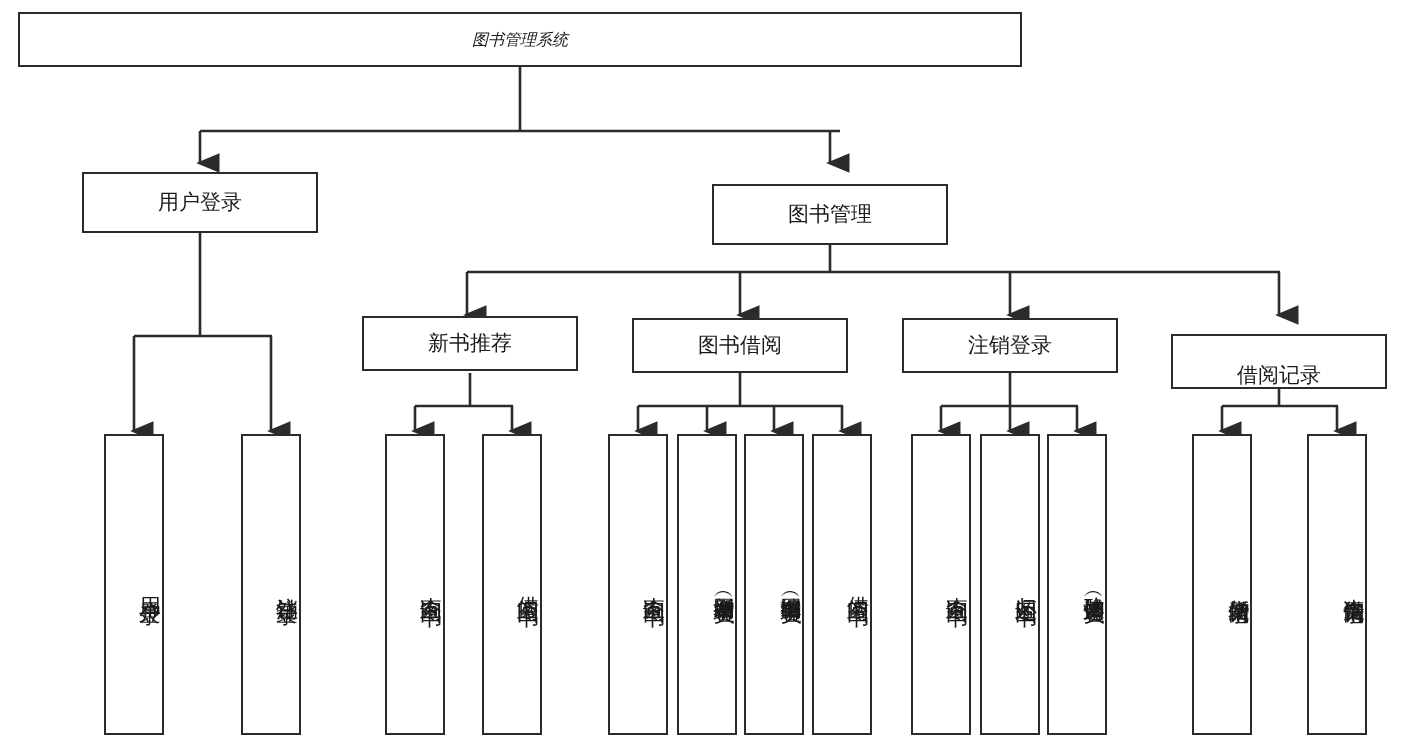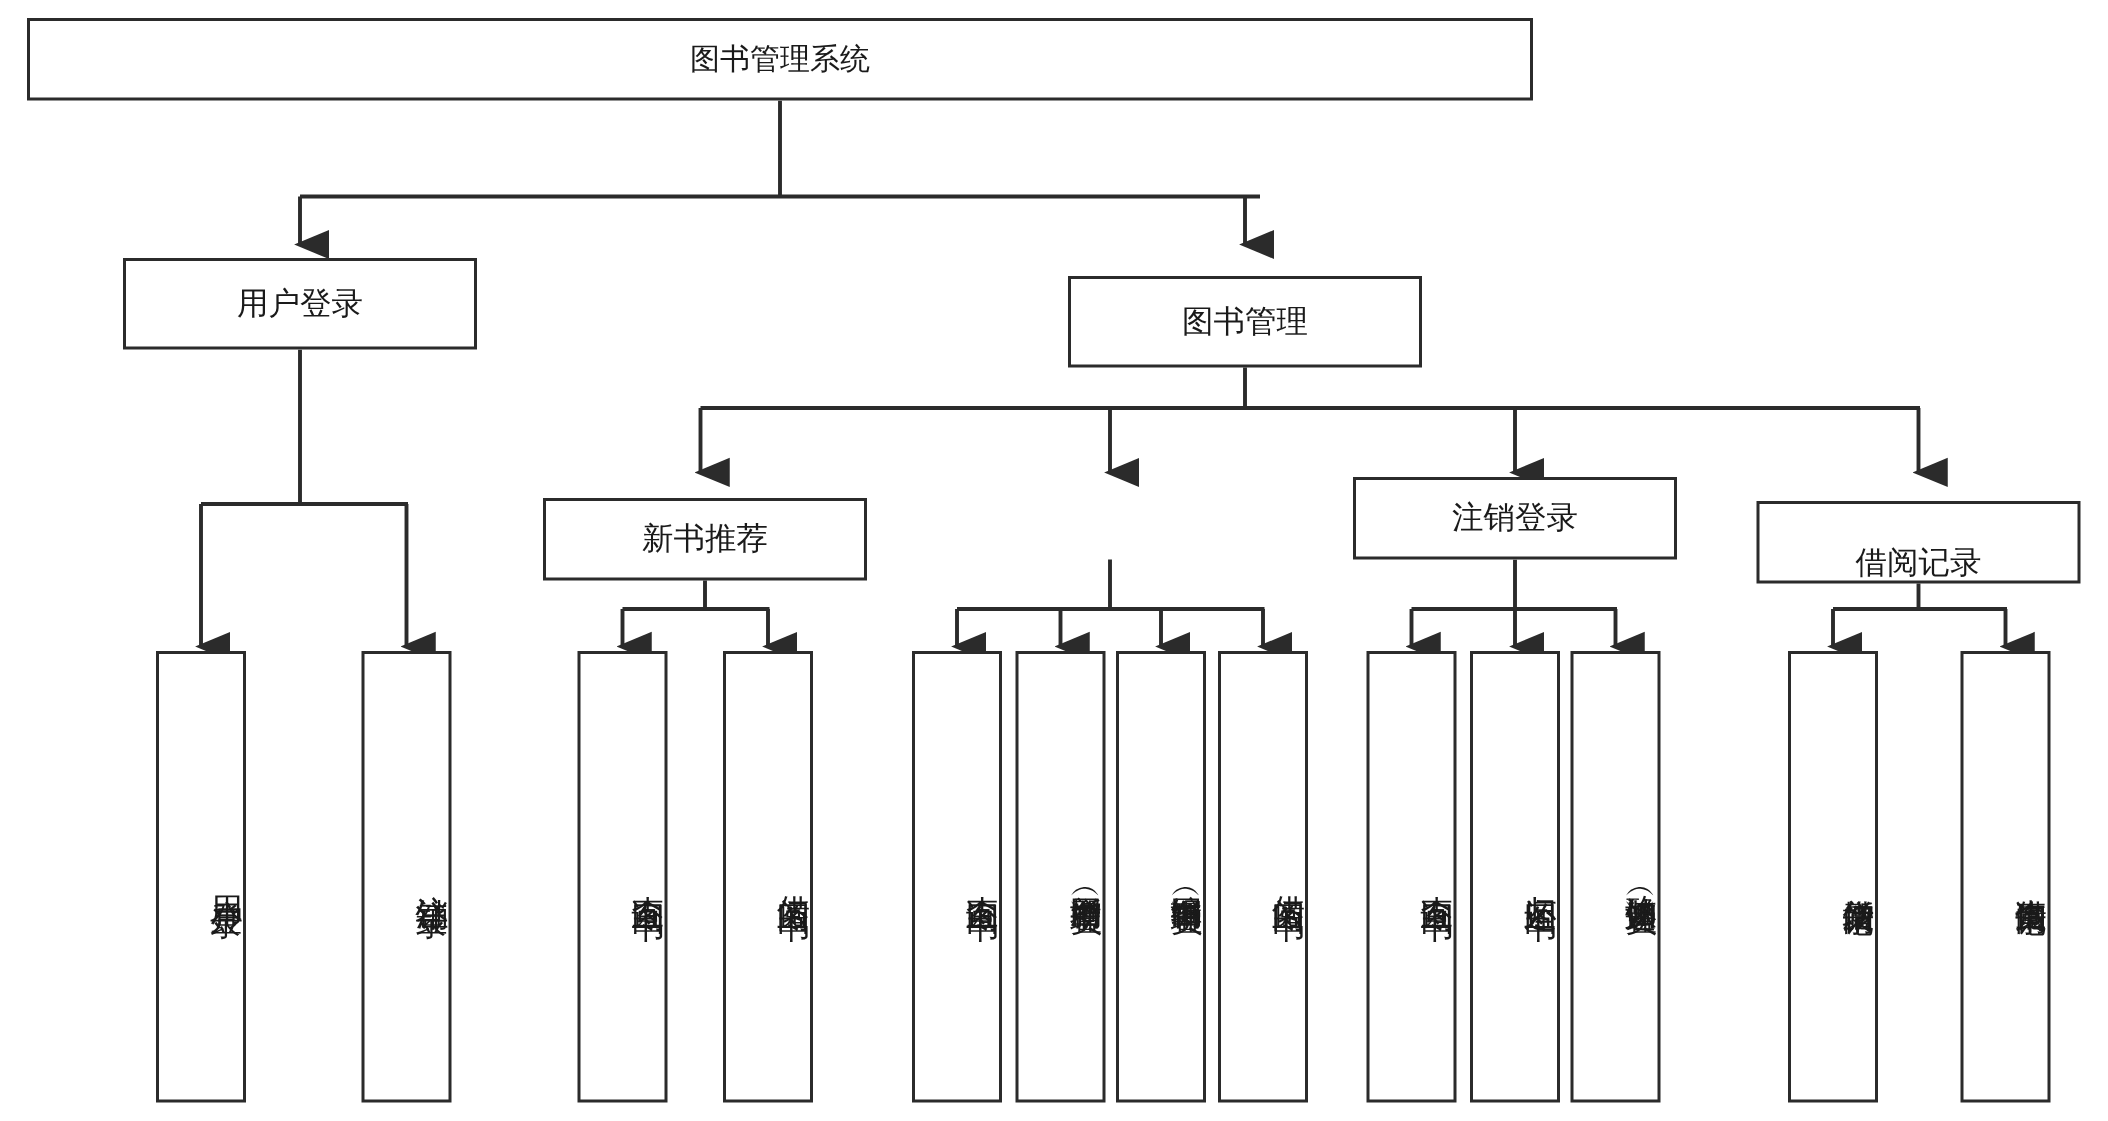--- a/index.html
+++ b/index.html
@@ -31,21 +31,22 @@
     position: absolute;
     border: 2px solid #2b2b2b;
     background: #ffffff;
     display: flex;
     align-items: center;
     justify-content: center;
     color: #1a1a1a;
     line-height: 1.08;
   }
   .node.root {
-    font-size: 20px;
+    font-size: 16px;
+    font-style: italic;
   }
   .node.lvl2 {
     font-size: 21px;
   }
   .node.leaf {
     writing-mode: vertical-rl;
     text-orientation: upright;
     letter-spacing: 3px;
     font-size: 22px;
     align-items: flex-start;
@@ -132,22 +133,25 @@
     <span>图书管理系统</span>
   </div>
 
   <div class="node lvl2" style="left:82px; top:172px; width:236px; height:61px;">
     <span>用户登录</span>
   </div>
   <div class="node lvl2" style="left:712px; top:184px; width:236px; height:61px;">
     <span>图书管理</span>
   </div>
 
-  <div class="node lvl2" style="left:362px; top:332px; width:216px; height:55px;">
+  <div class="node lvl2" style="left:362px; top:316px; width:216px; height:55px;">
     <span>新书推荐</span>
+  </div>
+  <div class="node lvl2" style="left:632px; top:318px; width:216px; height:55px;">
+    <span>图书借阅</span>
   </div>
   <div class="node lvl2" style="left:902px; top:318px; width:216px; height:55px;">
     <span>注销登录</span>
   </div>
   <div class="node lvl2" style="left:1171px; top:334px; width:216px; height:55px;align-items:flex-end;">
     <span>借阅记录</span>
   </div>
 
   <div class="node leaf" style="left:104px; top:434px; width:60px; height:301px;">
     <span class="leaf-text">用户登录</span>

